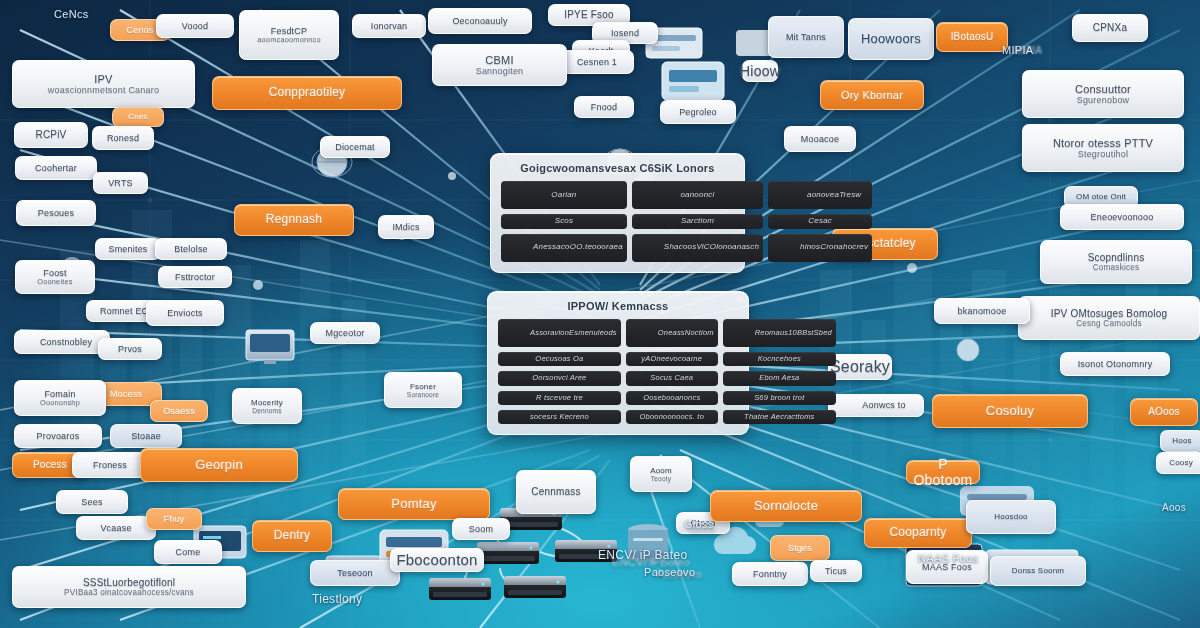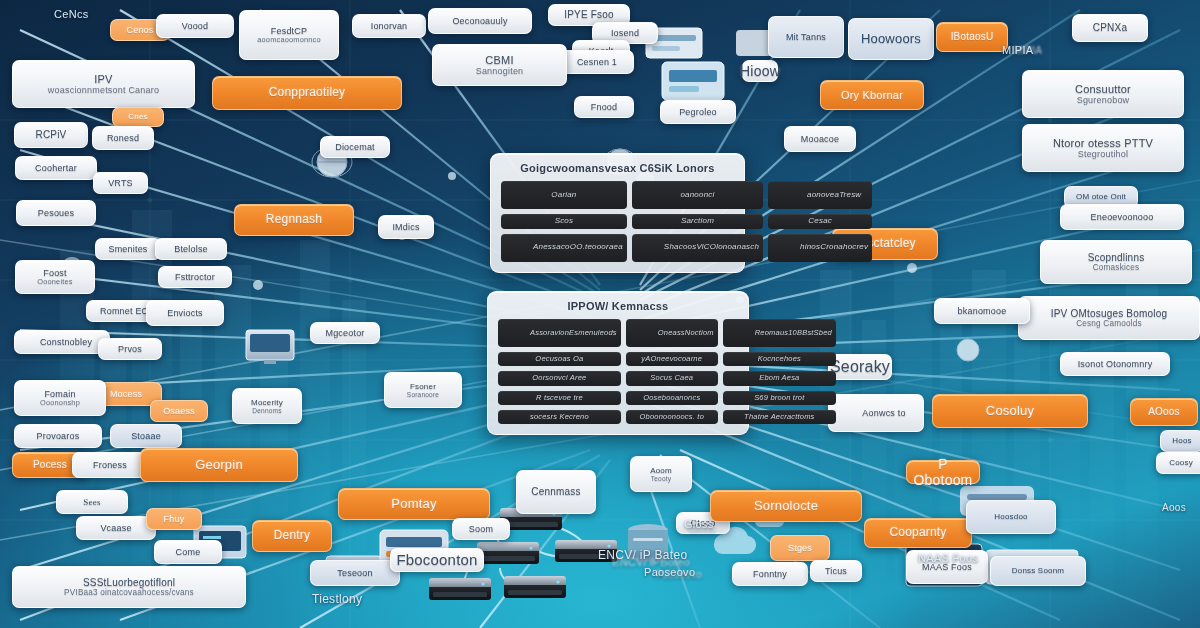--- a/index.html
+++ b/index.html
@@ -504,21 +504,21 @@
       <div class="node white" style="left: 72px; top: 452px; width: 76px; height: 26px; font-size: 9px;">
         <div>
           <span class="nlabel">Froness</span>
         </div>
       </div>
       <div class="node orange" style="left: 140px; top: 448px; width: 158px; height: 34px; font-size: 13px;">
         <div>
           <span class="nlabel">Georpin</span>
         </div>
       </div>
-      <div class="node white" style="left: 56px; top: 490px; width: 72px; height: 24px; font-size: 9px; font-family: Liberation Serif, serif;">
+      <div class="node white" style="left: 56px; top: 490px; width: 72px; height: 24px; font-size: 9px;">
         <div>
           <span class="nlabel">Sees</span>
         </div>
       </div>
       <div class="node white" style="left: 76px; top: 516px; width: 80px; height: 24px; font-size: 9px;">
         <div>
           <span class="nlabel">Vcaase</span>
         </div>
       </div>
       <div class="node white" style="left: 154px; top: 540px; width: 68px; height: 24px; font-size: 9px;">
@@ -737,21 +737,21 @@
       <div class="node white" style="left: 828px; top: 334px; width: 64px; height: 26px; font-size: 16px; margin-top: 20px;">
         <div>
           <span class="nlabel">Seoraky</span>
         </div>
       </div>
       <div class="node white" style="left: 934px; top: 298px; width: 96px; height: 26px; font-size: 9px;">
         <div>
           <span class="nlabel">bkanomooe</span>
         </div>
       </div>
-      <div class="node white" style="left: 828px; top: 394px; width: 96px; height: 38px; font-size: 9px; padding-left: 24px;">
+      <div class="node white" style="left: 828px; top: 394px; width: 96px; height: 23px; font-size: 9px; padding-left: 24px;">
         <div>
           <span class="nlabel">Aonwcs to</span>
         </div>
       </div>
       <div class="node white" style="left: 516px; top: 470px; width: 80px; height: 44px; font-size: 10px;">
         <div>
           <span class="nlabel">Cennmass</span>
         </div>
       </div>
       <div class="node white" style="left: 630px; top: 456px; width: 62px; height: 36px; font-size: 8px;">

